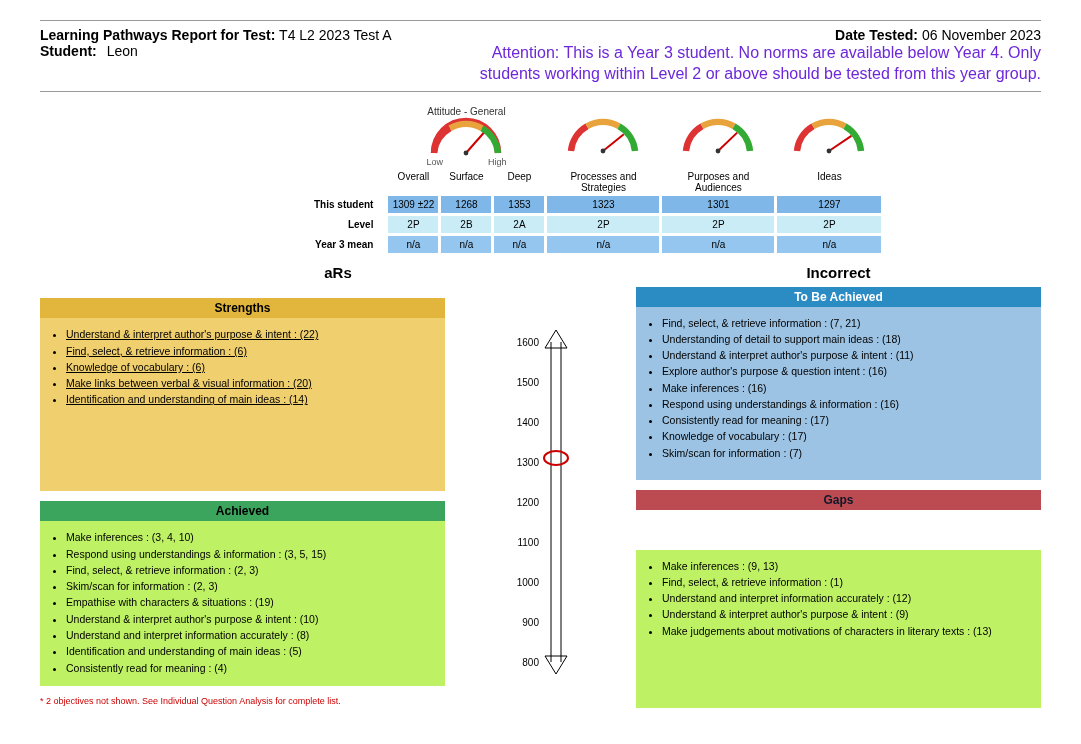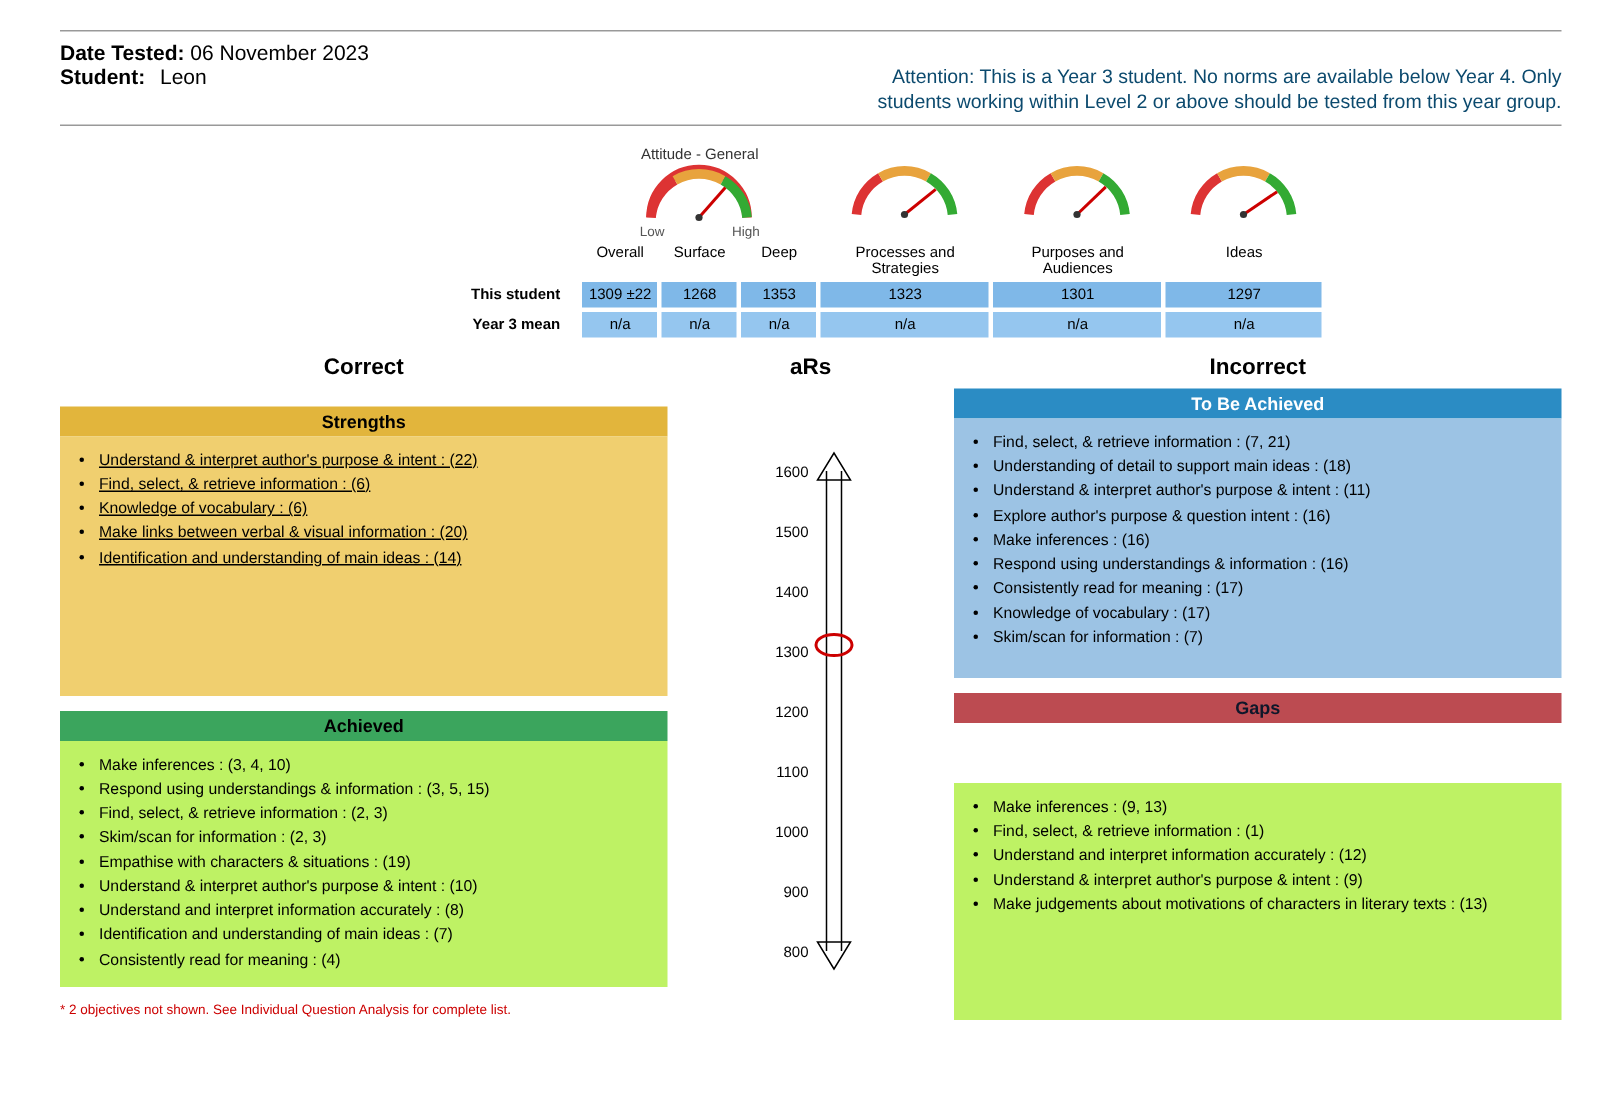--- a/index.html
+++ b/index.html
@@ -24,23 +24,23 @@
     display: flex;
     justify-content: space-between;
     font-size: 14px;
   }
   .header-row2 {
     display: flex;
     justify-content: space-between;
     font-size: 14px;
   }
   .warning {
-    color: #0c4a6e;
+    color: #6d28d9;
     text-align: right;
-    font-size: 13px;
+    font-size: 16px;
     line-height: 1.3;
     margin-left: 24px;
   }
   .bold { font-weight: bold; }
 
   
   .mid-section {
     margin-left: 270px;
   }
   .gauge-label {
@@ -161,20 +161,24 @@
     height: 360px;
   }
 </style>
 </head>
 <body>
 
 <div class="page">
 
   <div class="header">
     <div class="header-row1">
+      <div>
+        <span class="bold">Learning Pathways Report for Test:</span>
+        <span>T4 L2 2023 Test A</span>
+      </div>
       <div>
         <span class="bold">Date Tested:</span>
         <span>06 November 2023</span>
       </div>
     </div>
     <div class="header-row2">
       <div>
         <span class="bold">Student:</span>
         <span style="margin-left:6px">Leon</span>
       </div>
@@ -247,35 +251,43 @@
       </tr>
       <tr class="row-student">
         <td class="rowlabel">This student</td>
         <td class="cell">1309 ±22</td>
         <td class="cell">1268</td>
         <td class="cell">1353</td>
         <td class="cell wide">1323</td>
         <td class="cell wide">1301</td>
         <td class="cell wide">1297</td>
       </tr>
+      <tr class="row-level">
+        <td class="rowlabel">Level</td>
+        <td class="cell">2P</td>
+        <td class="cell">2B</td>
+        <td class="cell">2A</td>
+        <td class="cell wide">2P</td>
+        <td class="cell wide">2P</td>
+        <td class="cell wide">2P</td>
+      </tr>
       <tr class="row-mean">
         <td class="rowlabel">Year 3 mean</td>
         <td class="cell">n/a</td>
         <td class="cell">n/a</td>
         <td class="cell">n/a</td>
         <td class="cell wide">n/a</td>
         <td class="cell wide">n/a</td>
         <td class="cell wide">n/a</td>
       </tr>
     </tbody>
       </table>
   </div>
 
   <div class="section-titles">
-    <div style="flex:0 0 405px">Correct</div>
     <div>aRs</div>
     <div style="flex:0 0 405px">Incorrect</div>
   </div>
 
   <div class="columns">
 
     <div class="col-left">
       <div class="panel strengths">
         <div class="panel-header">Strengths</div>
         <div class="panel-body" style="min-height:155px">
@@ -292,21 +304,21 @@
         <div class="panel-header">Achieved</div>
         <div class="panel-body">
           <ul>
             <li>Make inferences : (3, 4, 10)</li>
             <li>Respond using understandings &amp; information : (3, 5, 15)</li>
             <li>Find, select, &amp; retrieve information : (2, 3)</li>
             <li>Skim/scan for information : (2, 3)</li>
             <li>Empathise with characters &amp; situations : (19)</li>
             <li>Understand &amp; interpret author's purpose &amp; intent : (10)</li>
             <li>Understand and interpret information accurately : (8)</li>
-            <li>Identification and understanding of main ideas : (7)</li>
+            <li>Identification and understanding of main ideas : (5)</li>
             <li>Consistently read for meaning : (4)</li>
           </ul>
         </div>
       </div>
       <div class="footnote">* 2 objectives not shown. See Individual Question Analysis for complete list.</div>
     </div>
 
     <div class="col-mid">
       <svg class="scale" viewBox="0 0 120 360">
 

